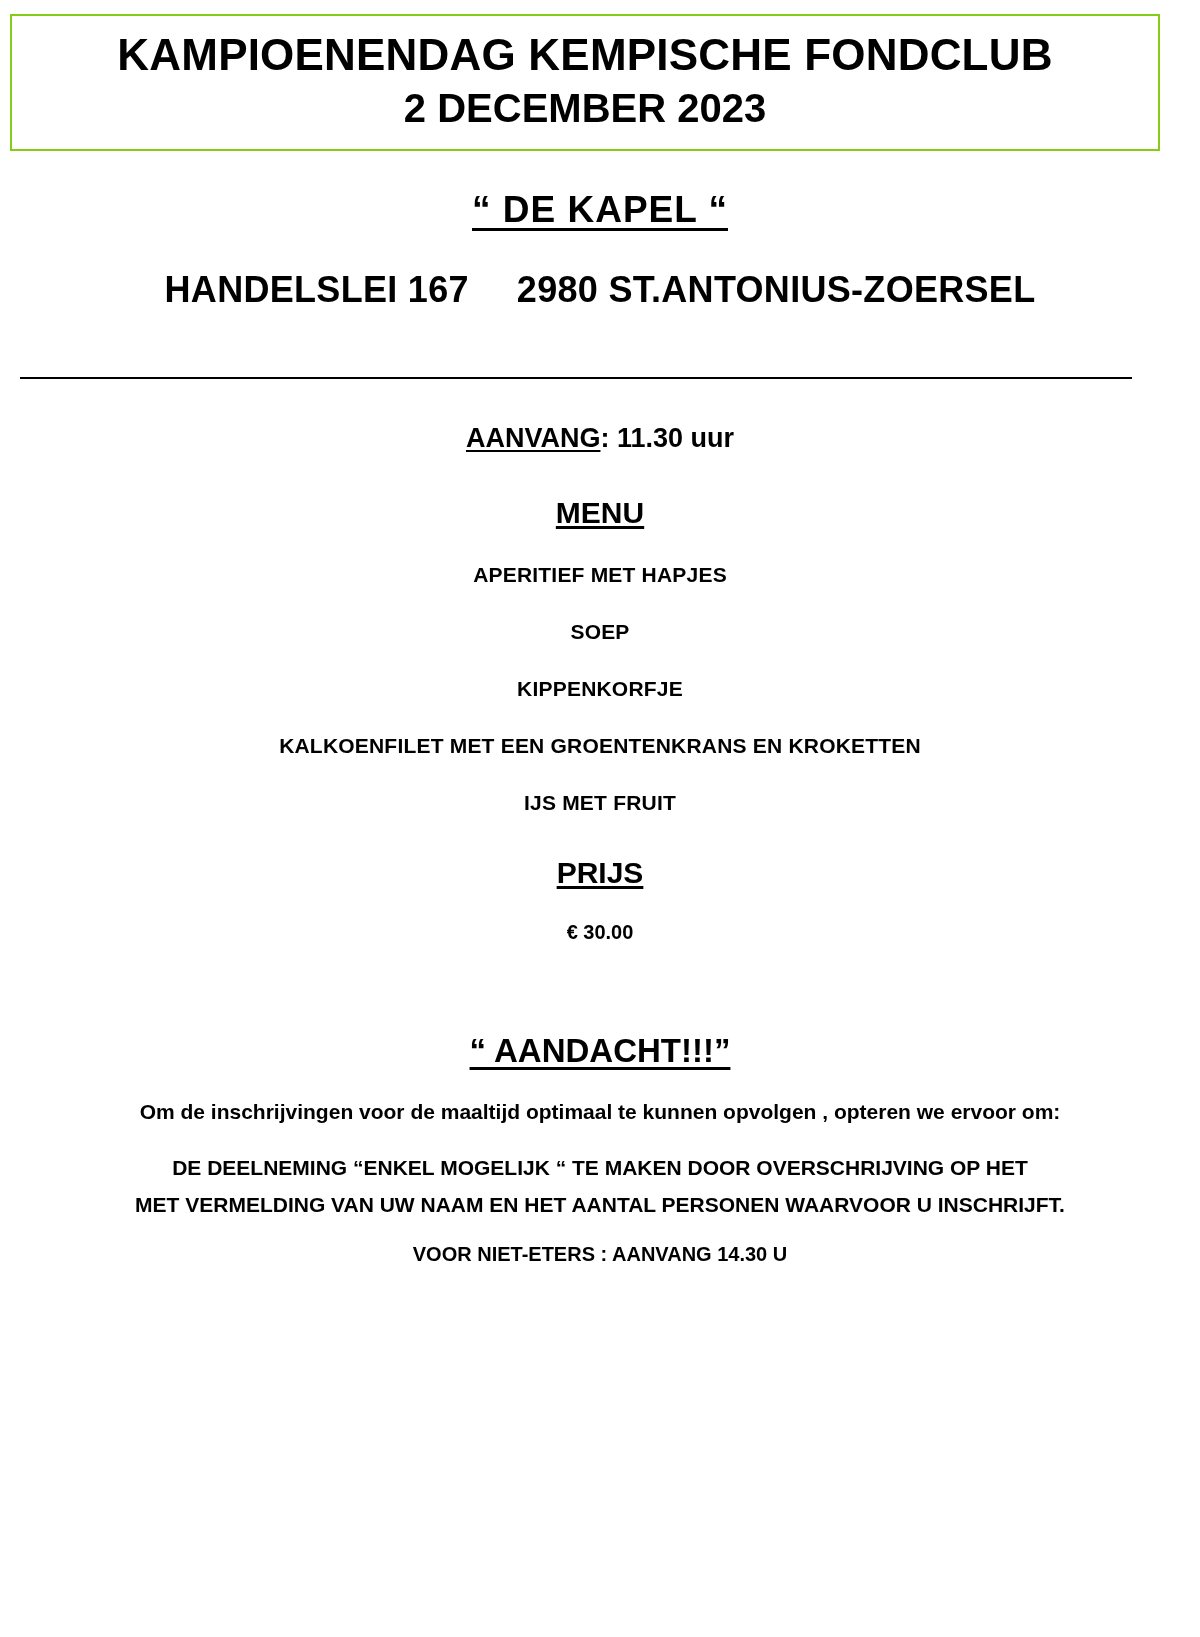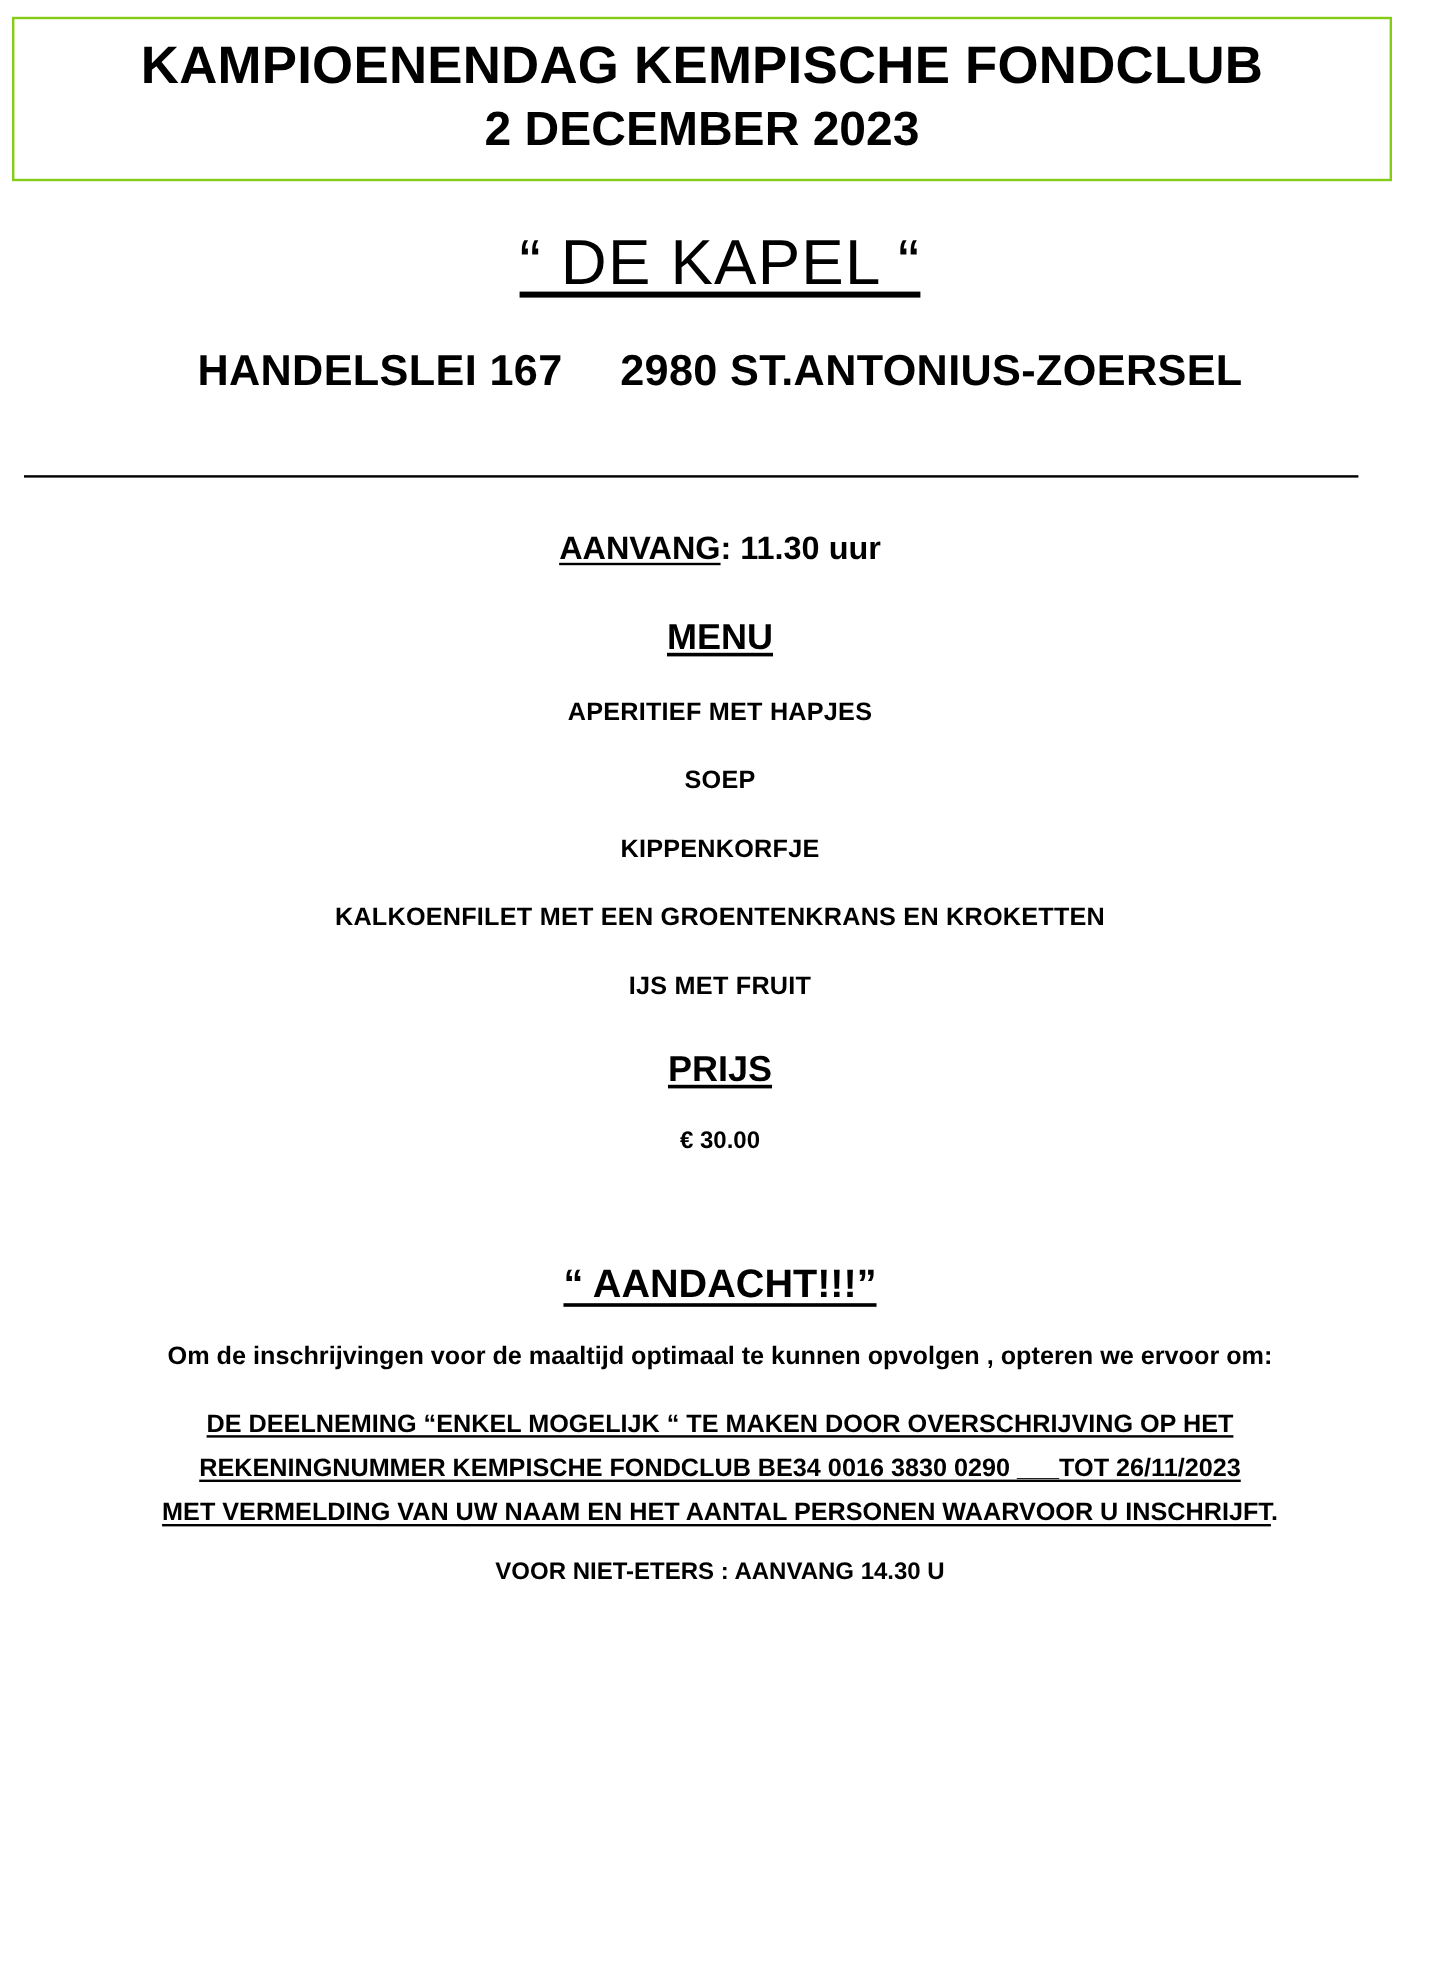--- a/index.html
+++ b/index.html
@@ -41,22 +41,22 @@
     margin-top: 4px;
   }
 
   
   .venue-wrap {
     text-align: center;
     margin-top: 38px;
   }
   .venue-name {
     display: inline-block;
-    font-size: 53px;
-    font-weight: normal;
+    font-size: 37px;
+    font-weight: bold;
     text-decoration: underline;
     text-underline-offset: 6px;
     letter-spacing: 1px;
   }
   .venue-address {
     text-align: center;
     margin-top: 38px;
     font-size: 36px;
     font-weight: bold;
     letter-spacing: 0.3px;
@@ -131,21 +131,20 @@
     font-weight: bold;
   }
   .bank-block {
     margin-top: 26px;
     text-align: center;
     font-size: 21px;
     font-weight: bold;
     line-height: 1.75;
   }
   .bank-block .u {
-    text-decoration: underline;
     text-underline-offset: 3px;
   }
   .winners {
     margin-top: 34px;
     text-align: center;
     font-size: 21px;
     font-weight: bold;
     line-height: 1.75;
   }
   .non-eaters {
@@ -200,20 +199,19 @@
   </div>
 
   <div class="attention-heading">
     <span>“ AANDACHT!!!”</span>
   </div>
 
   <div class="attention-intro">Om de inschrijvingen voor de maaltijd optimaal te kunnen opvolgen , opteren we ervoor om:</div>
 
   <div class="bank-block">
     <div><span class="u">DE DEELNEMING “ENKEL MOGELIJK “ TE MAKEN DOOR OVERSCHRIJVING OP HET</span></div>
-    <div><span class="u">REKENINGNUMMER  KEMPISCHE FONDCLUB    BE34 0016 3830 0290    ___TOT 26/11/2023</span></div>
     <div><span class="u">MET VERMELDING VAN UW NAAM EN HET AANTAL PERSONEN WAARVOOR U INSCHRIJFT</span><span>.</span></div>
   </div>
 
 
   <div class="non-eaters">VOOR NIET-ETERS : AANVANG 14.30 U</div>
 
 </div>
 
 </body></html>

